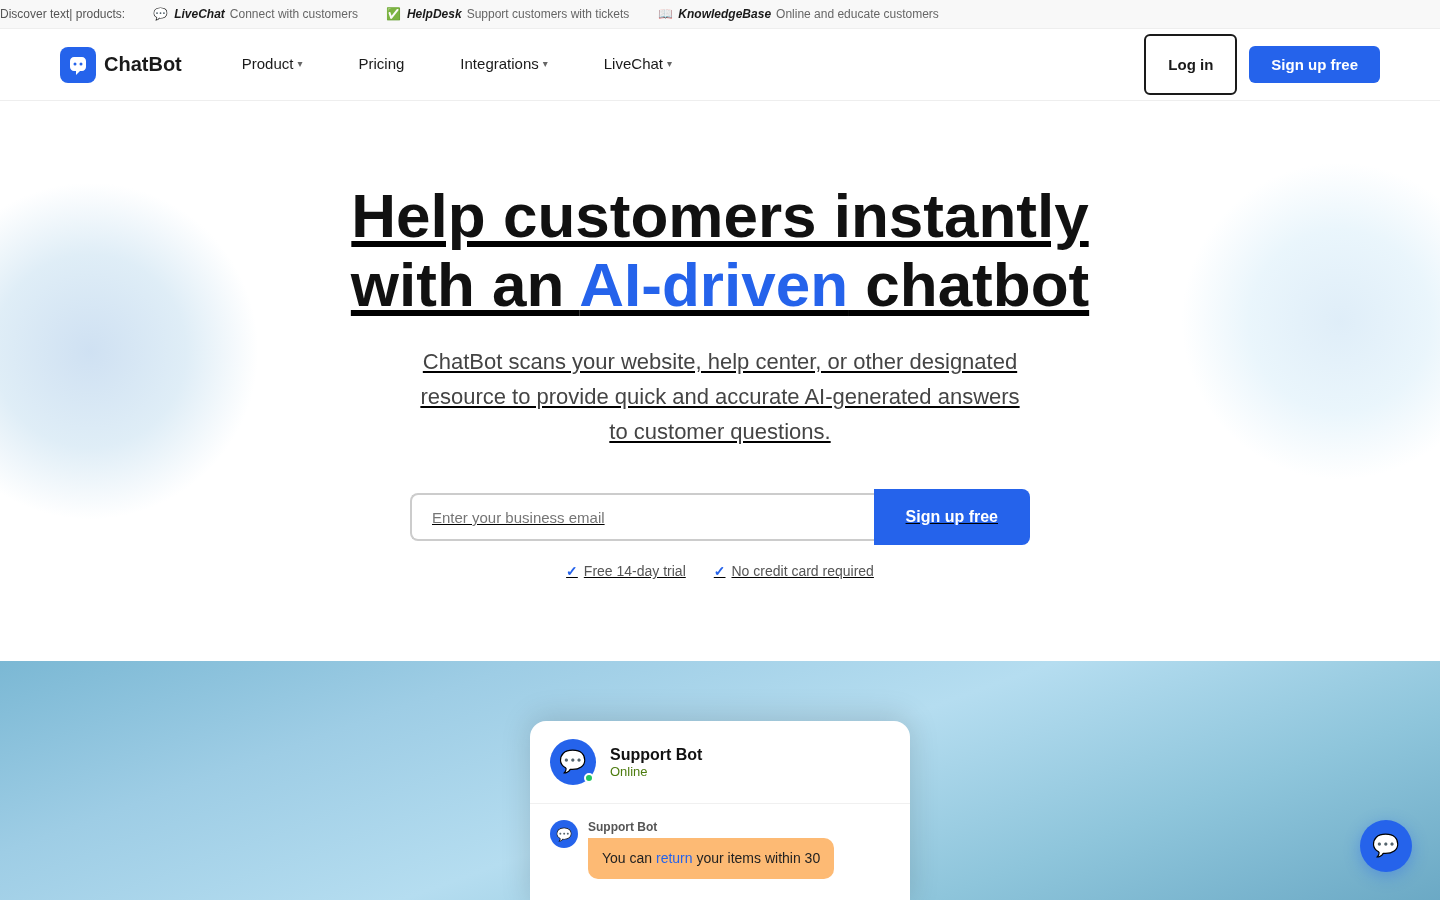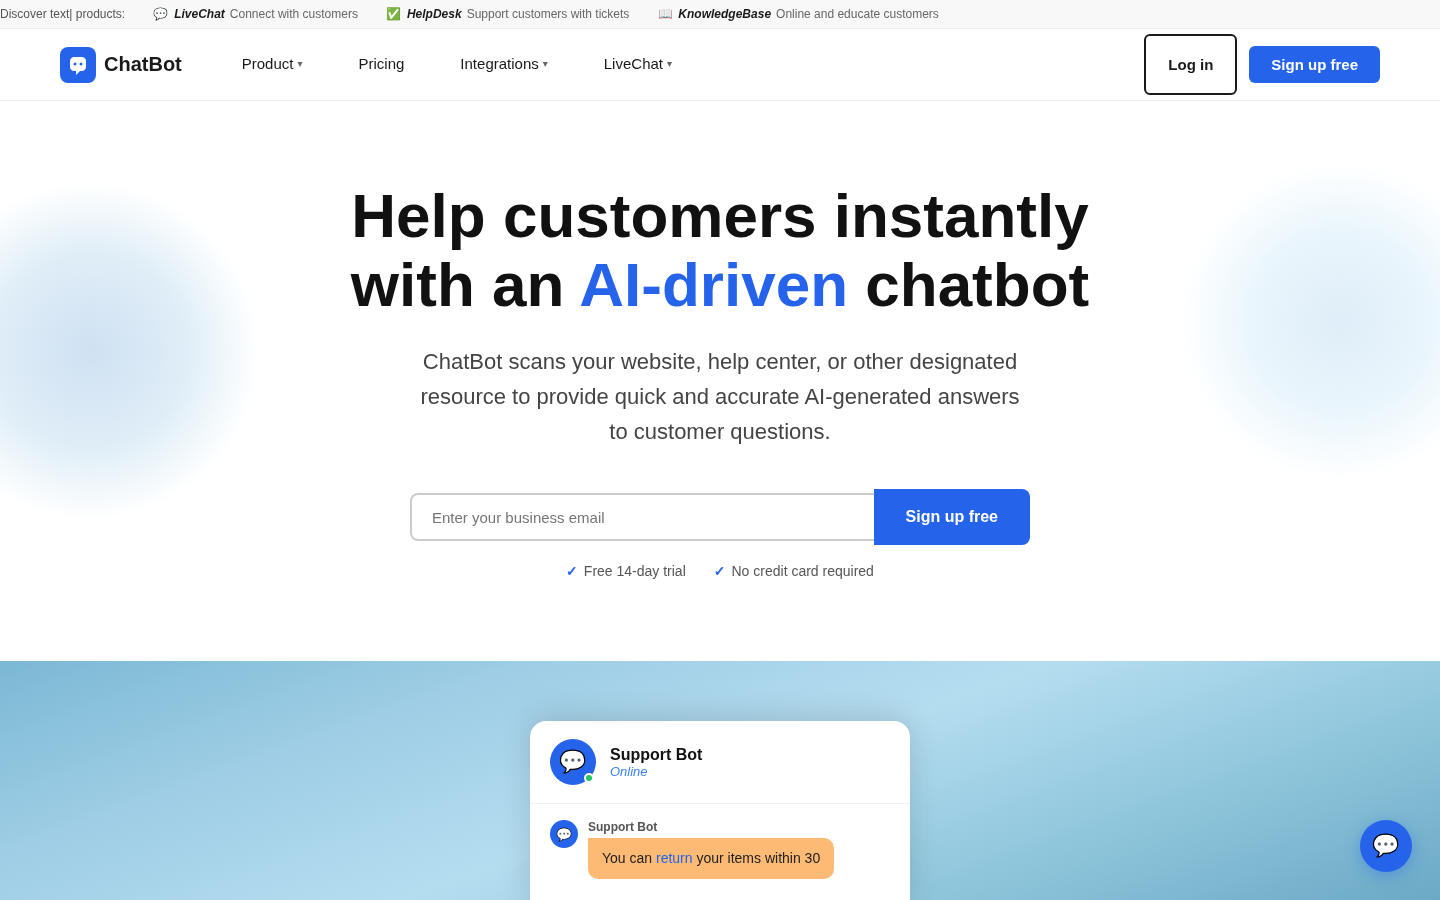--- a/index.html
+++ b/index.html
@@ -99,20 +99,21 @@
     }
 
     
     .hero {
       position: relative;
       padding: 80px 74px 40px;
       text-align: center;
       background: #fff;
       overflow: hidden;
       min-height: 560px;
+      text-decoration: underline;
     }
     .hero-bg-blob-left {
       position: absolute;
       left: -80px;
       top: 80px;
       width: 340px;
       height: 340px;
       background: radial-gradient(ellipse at center, #a8c8e8 0%, #c5dff0 40%, transparent 70%);
       border-radius: 50%;
       opacity: 0.55;
@@ -246,21 +247,21 @@
       bottom: 2px;
       right: 2px;
       width: 10px;
       height: 10px;
       background: #22c55e;
       border-radius: 50%;
       border: 2px solid #fff;
     }
     .chatbot-info {}
     .chatbot-name { font-size: 16px; font-weight: 700; color: #111; }
-    .chatbot-status { font-size: 13px; color: #3b82f6; font-style: italic; }
+    .chatbot-status { font-size: 13px; color: #4d7c0f; }
     .chatbot-body { padding: 16px 20px 20px; }
     .chatbot-message-row {
       display: flex;
       align-items: flex-start;
       gap: 10px;
       margin-bottom: 8px;
     }
     .chatbot-msg-avatar {
       width: 28px;
       height: 28px;

